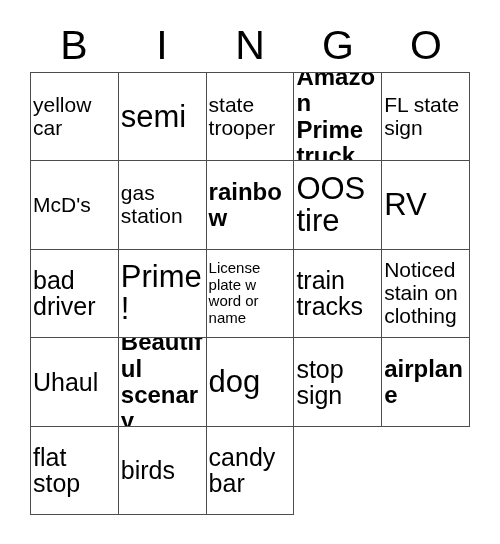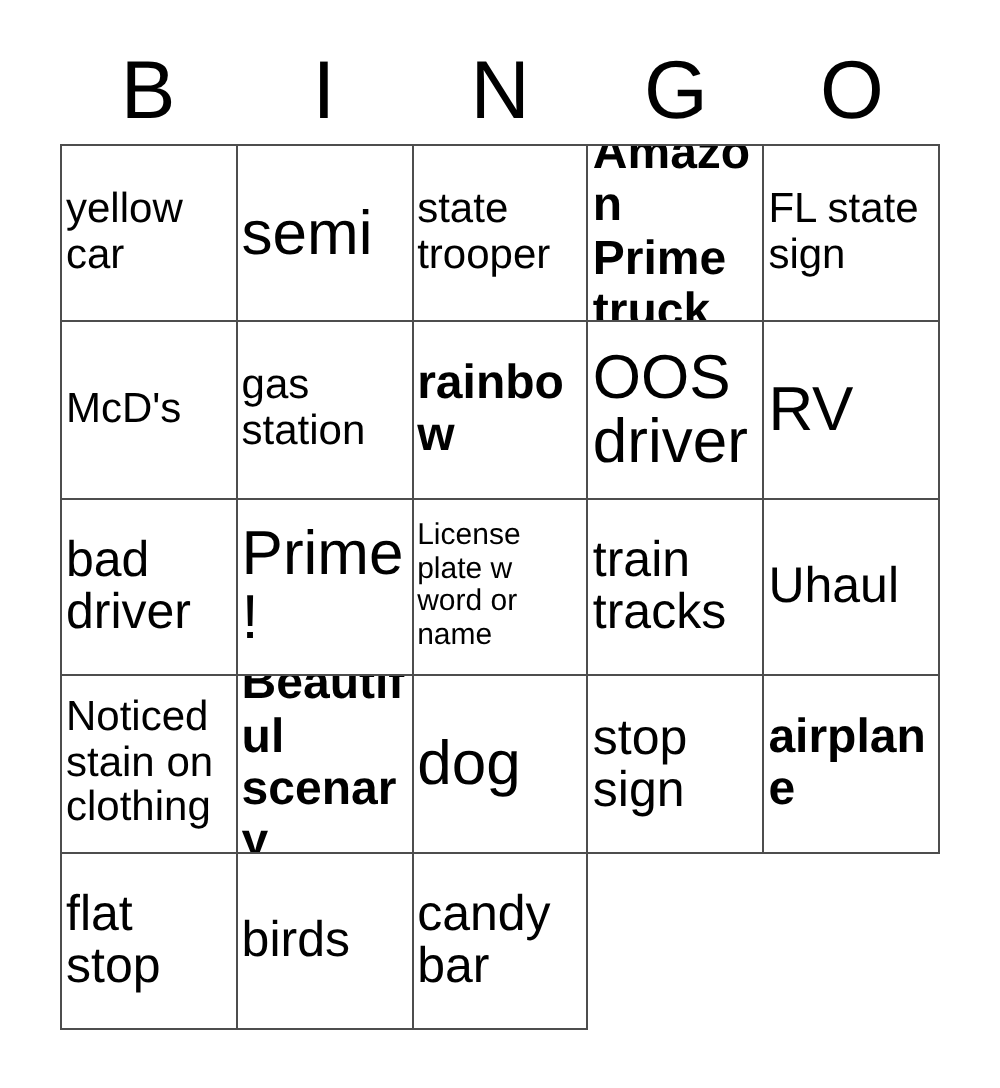--- a/index.html
+++ b/index.html
@@ -114,42 +114,42 @@
       <div class="cell s-md">
         <span class="txt">McD's</span>
       </div>
       <div class="cell s-md">
         <span class="txt">gas station</span>
       </div>
       <div class="cell s-sm">
         <span class="txt">rainbow</span>
       </div>
       <div class="cell s-xl">
-        <span class="txt">OOS driver</span>
+        <span class="txt">OOS tire</span>
       </div>
       <div class="cell s-xl">
         <span class="txt">RV</span>
       </div>
       <div class="cell s-lg">
         <span class="txt">bad driver</span>
       </div>
       <div class="cell s-xl">
         <span class="txt">Prime!</span>
       </div>
       <div class="cell s-xs">
         <span class="txt">License plate w word or name</span>
       </div>
       <div class="cell s-lg">
         <span class="txt">train tracks</span>
       </div>
+      <div class="cell s-md">
+        <span class="txt">Noticed stain on clothing</span>
+      </div>
       <div class="cell s-lg">
         <span class="txt">Uhaul</span>
-      </div>
-      <div class="cell s-md">
-        <span class="txt">Noticed stain on clothing</span>
       </div>
       <div class="cell s-sm">
         <span class="txt">Beautiful scenary</span>
       </div>
       <div class="cell s-xl">
         <span class="txt">dog</span>
       </div>
       <div class="cell s-lg">
         <span class="txt">stop sign</span>
       </div>

